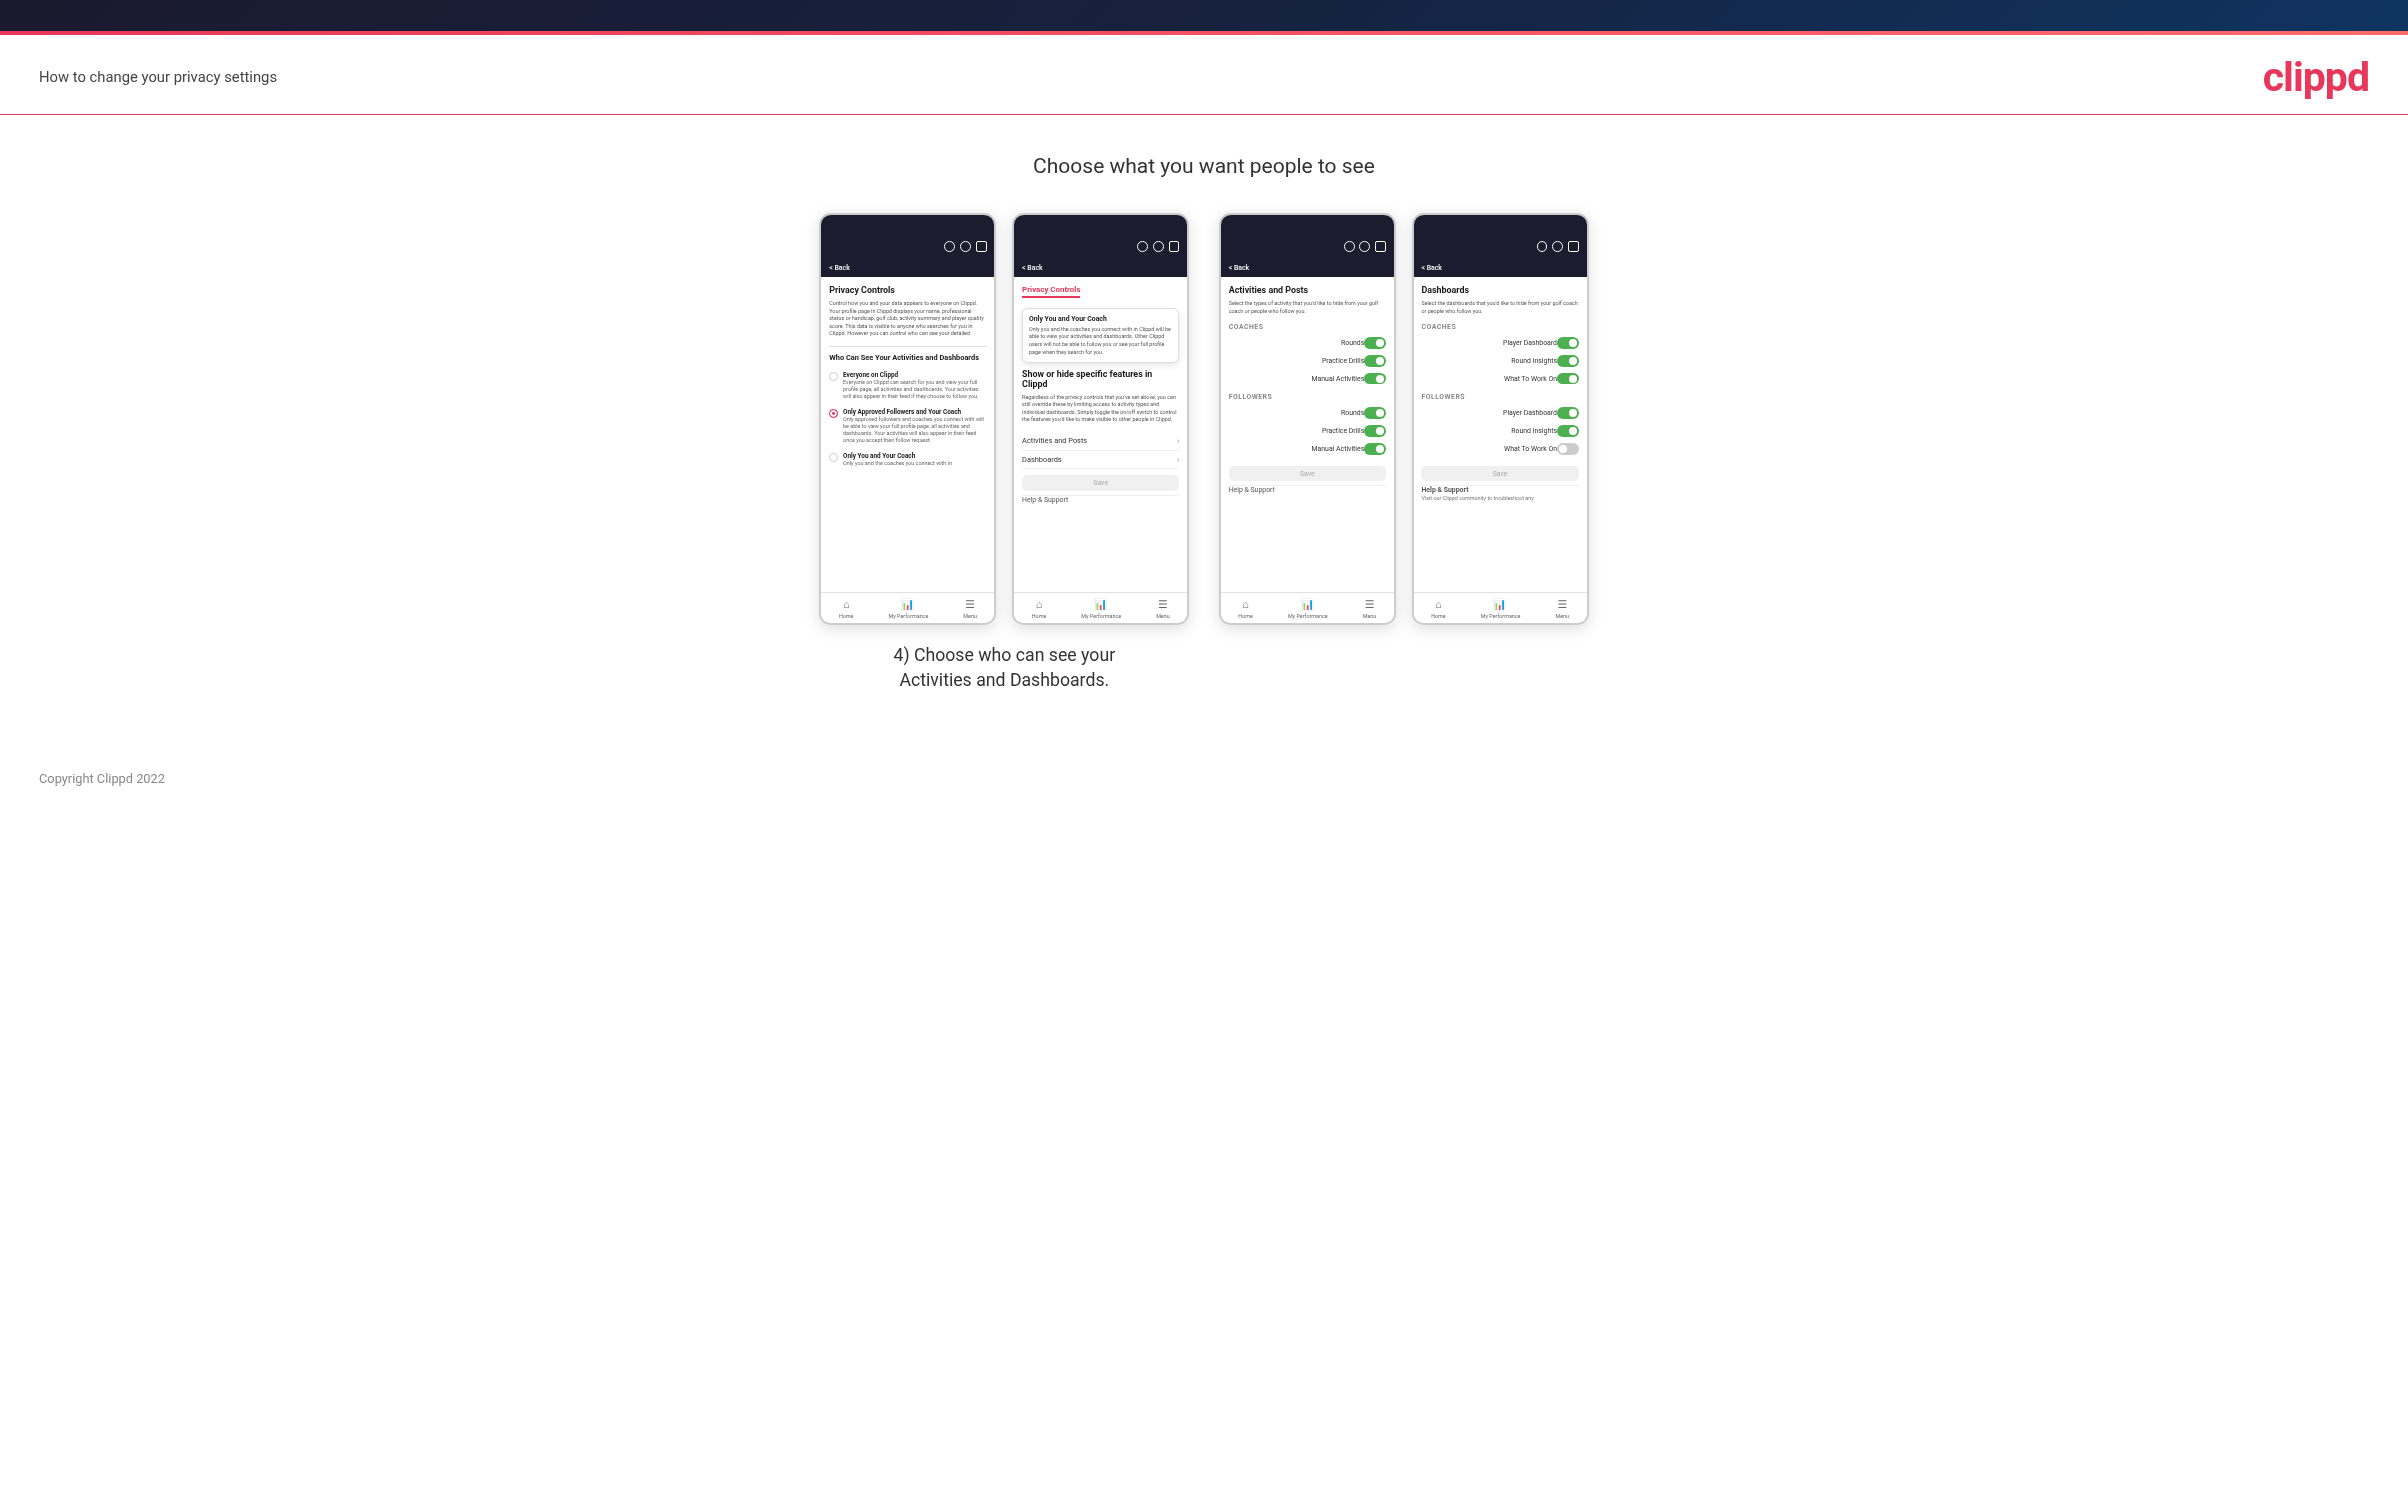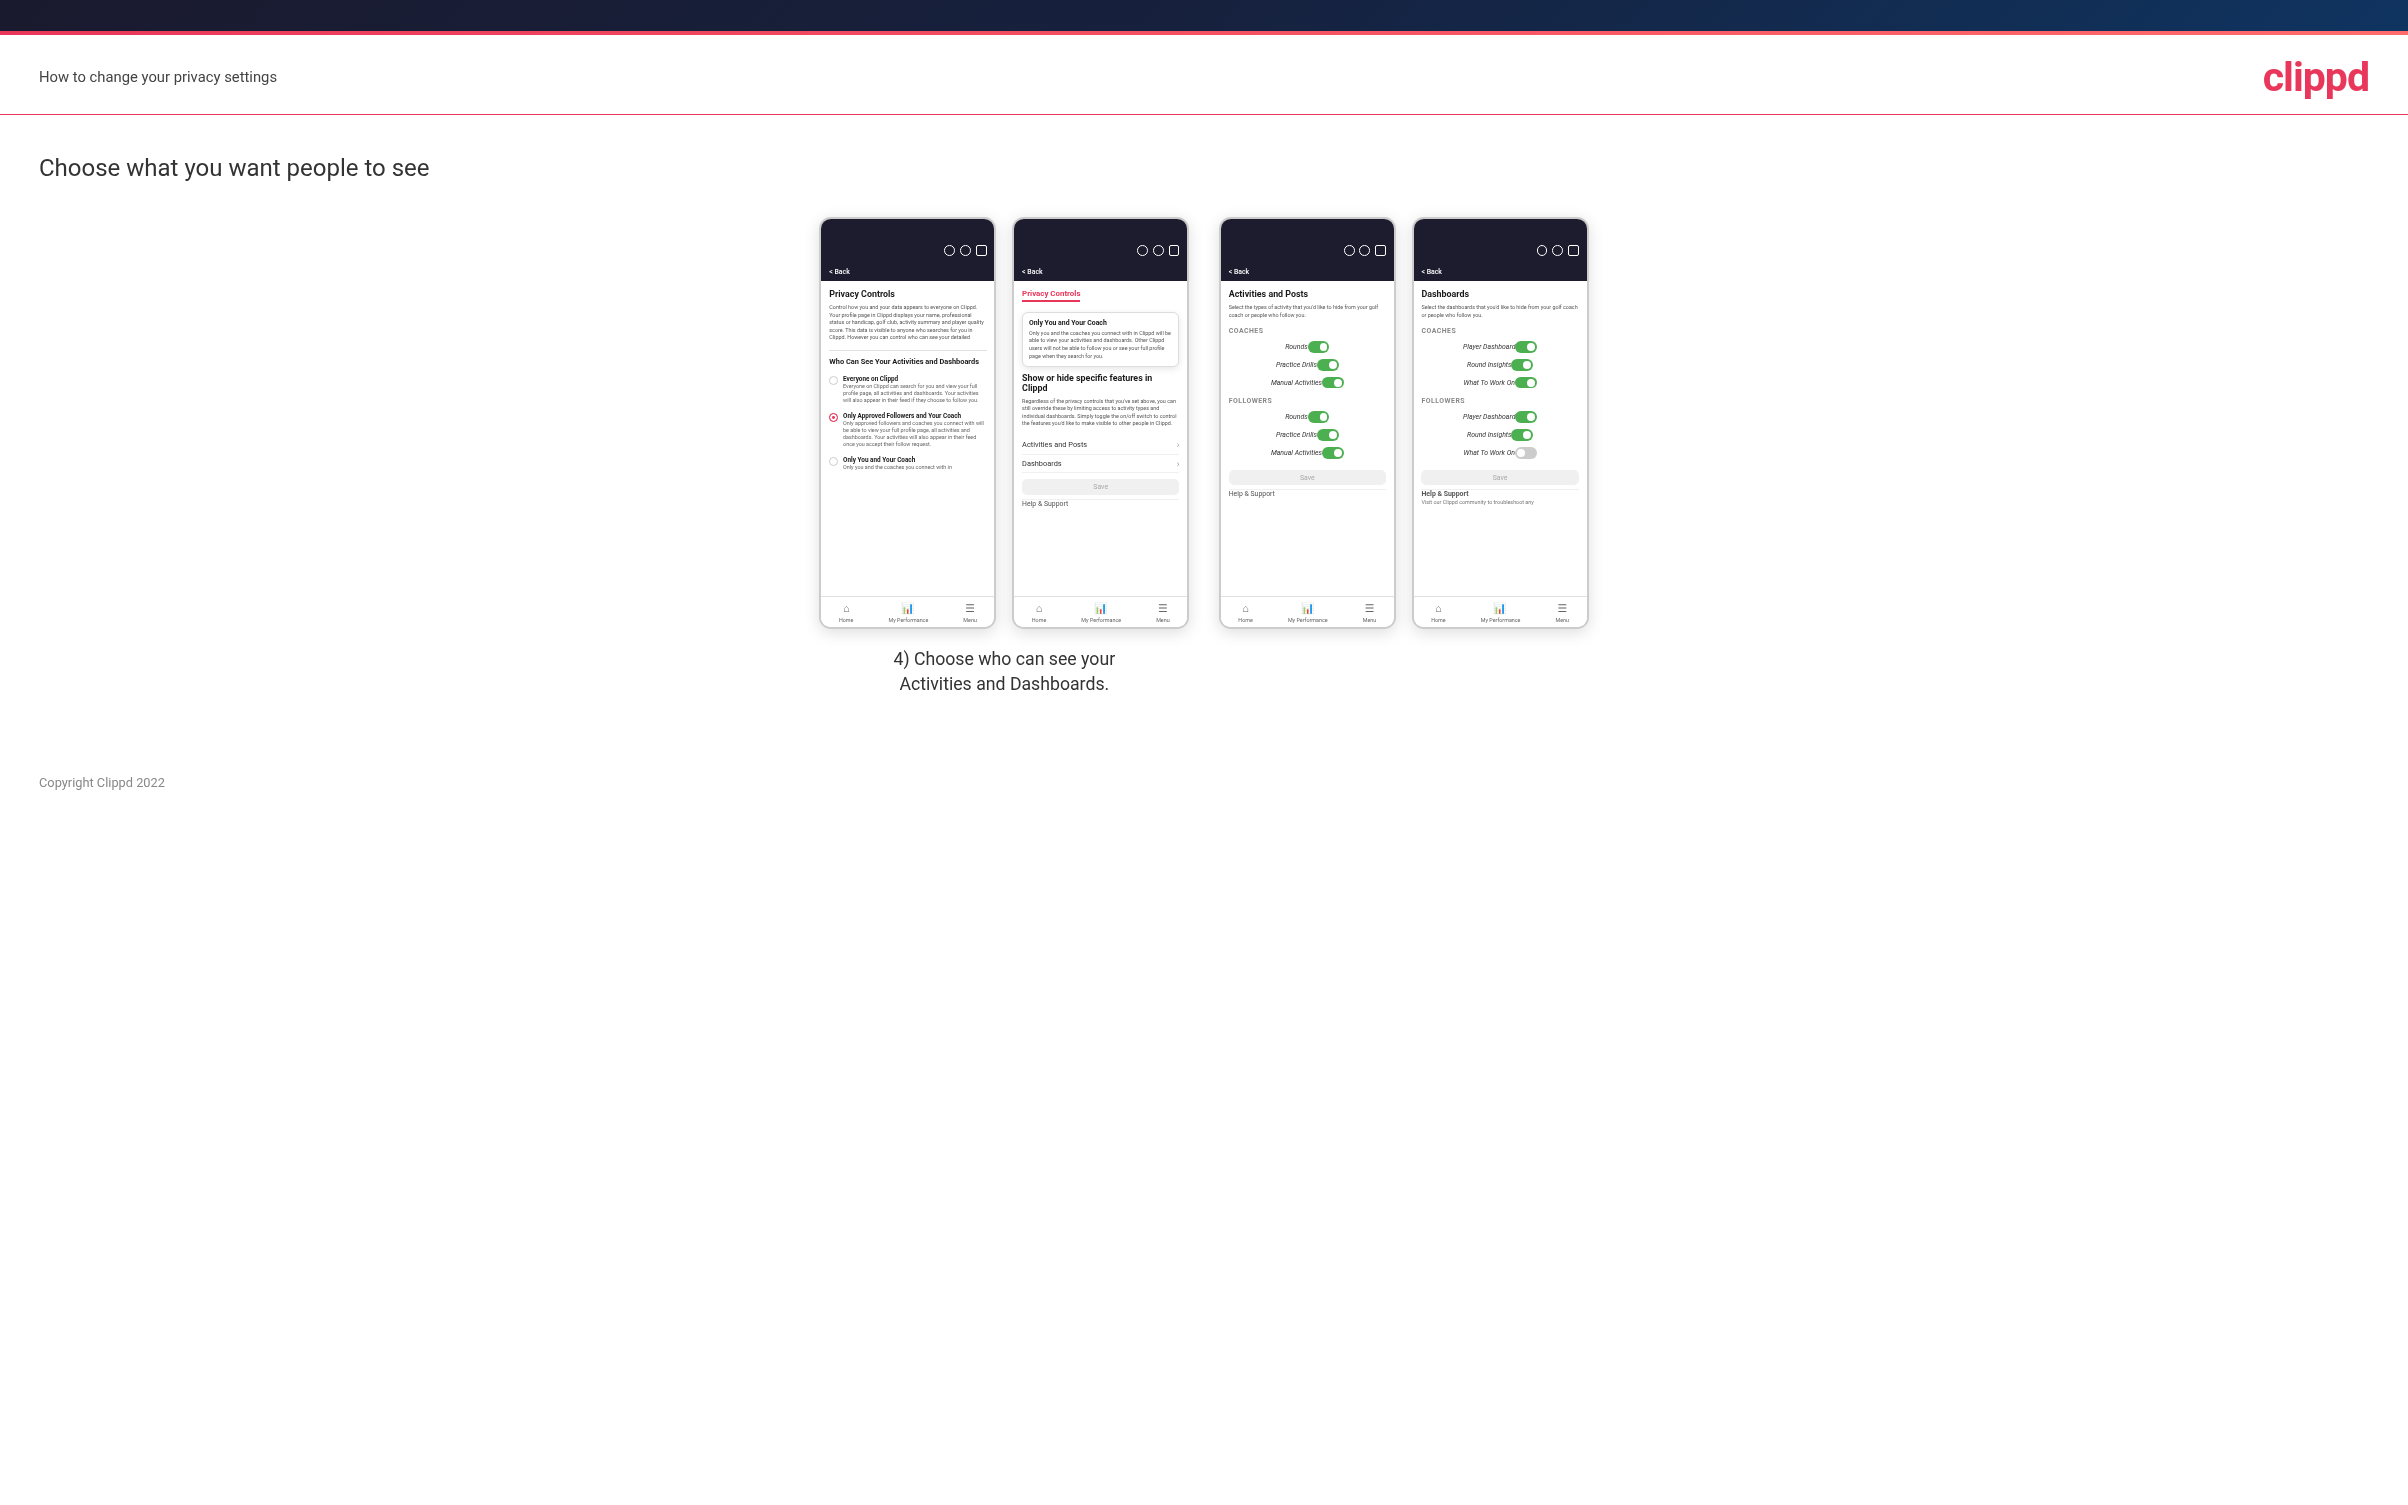--- a/index.html
+++ b/index.html
@@ -50,24 +50,25 @@
       padding: 39px 39px 59px 39px;
       max-width: 2409px;
     }
     .page-heading {
       font-size: 29.6px;
       font-weight: 800;
       color: #1a1a1a;
       margin-bottom: 5.9px;
     }
     .page-subheading {
-      font-size: 24px;
+      font-size: 21px;
       font-weight: 400;
       color: #333;
       margin-bottom: 35px;
+      text-align: center;
     }
 
     
     .screenshots-row {
       display: flex;
       gap: 29.6px;
       align-items: flex-start;
       justify-content: center;
     }
     .phone-pair {
@@ -150,23 +151,22 @@
       font-weight: 700;
       color: #888;
       margin: 4.9px 0 3px 0;
       letter-spacing: 0.5px;
     }
 
     
     .phone-row {
       display: flex;
       align-items: center;
-      justify-content: center;
+      justify-content: flex-end;
       padding: 3px 0;
-      font-style: italic;
     }
     .phone-row-label {
       font-size: 6.9px;
       color: #333;
     }
     .toggle {
       width: 21.7px;
       height: 11.8px;
       background: #4CAF50;
       border-radius: 5.9px;

